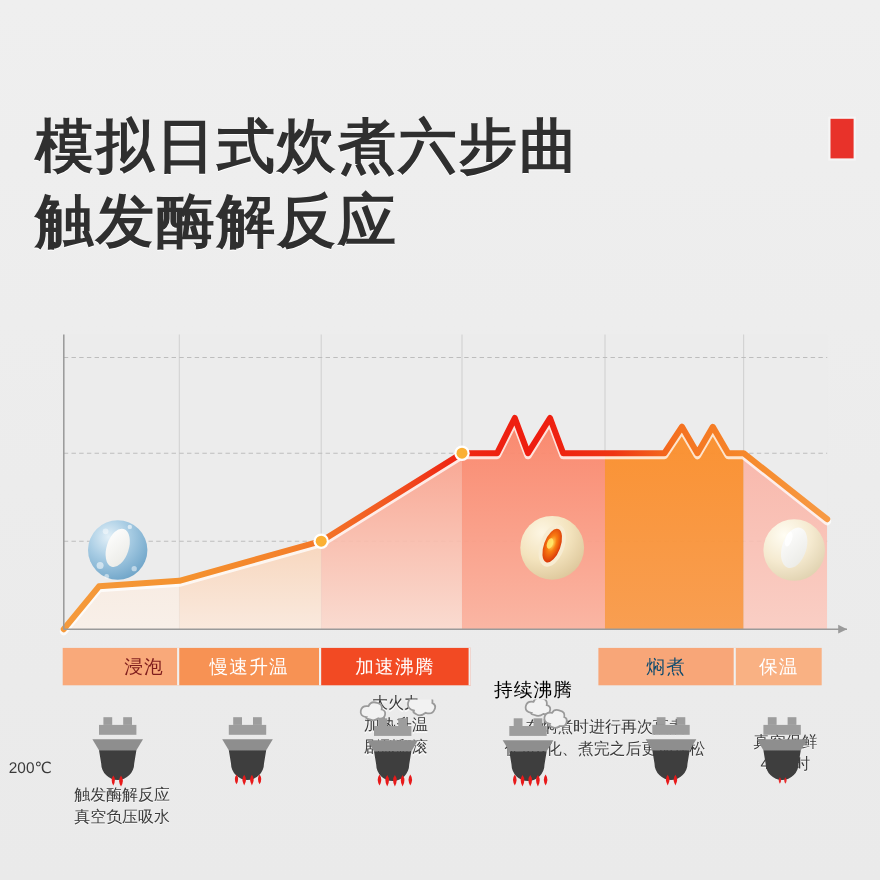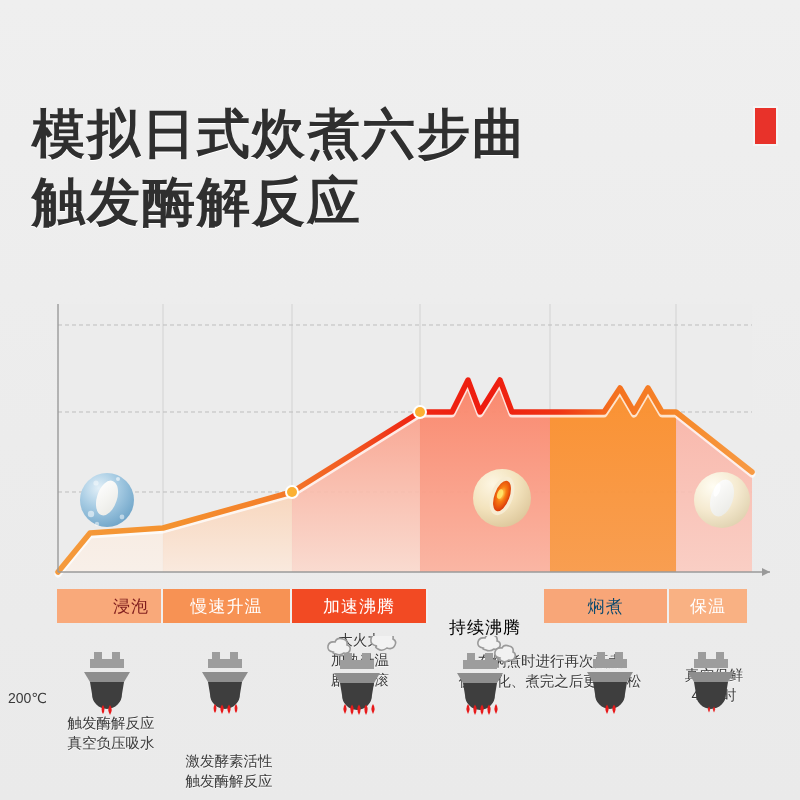--- a/index.html
+++ b/index.html
@@ -271,24 +271,20 @@
       <path d="M 770 282 L 762 278 L 762 286 Z" fill="#9a9a9a"></path>
     </svg>
 
     <div class="axis-label" id="ylabel-100">200℃</div>
 
     <div class="annotation" id="ann-soak">
       <div>触发酶解反应</div>
       <div>真空负压吸水</div>
     </div>
 
-    <div class="annotation" id="ann-slow">
-      <div>激发酵素活性</div>
-      <div>触发酶解反应</div>
-    </div>
 
     <div class="annotation" id="ann-fast">
       <div>大火力</div>
       <div>加热升温</div>
       <div>剧烈翻滚</div>
     </div>
 
     <div class="annotation" id="ann-boil">
       <div>在焖煮时进行再次烹煮</div>
       <div>促进α化、煮完之后更加蓬松</div>

